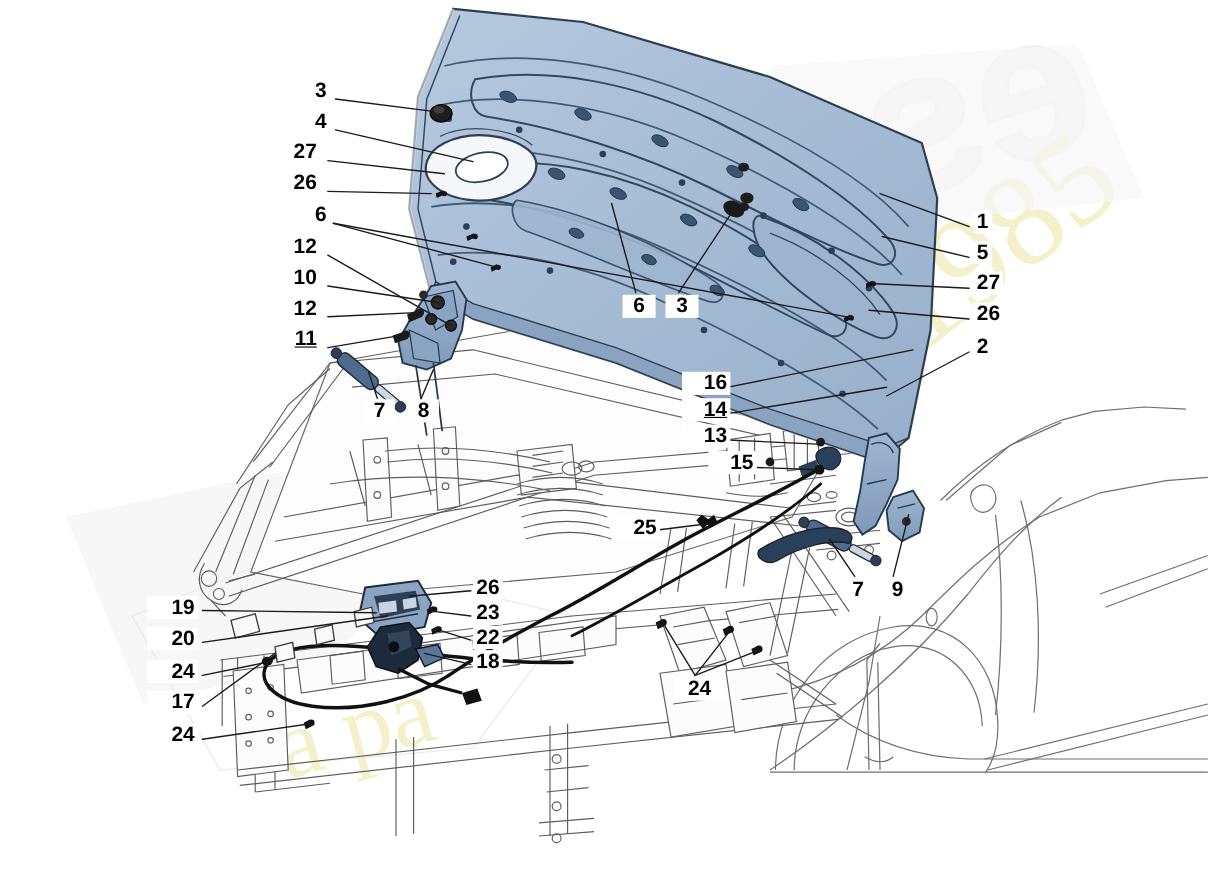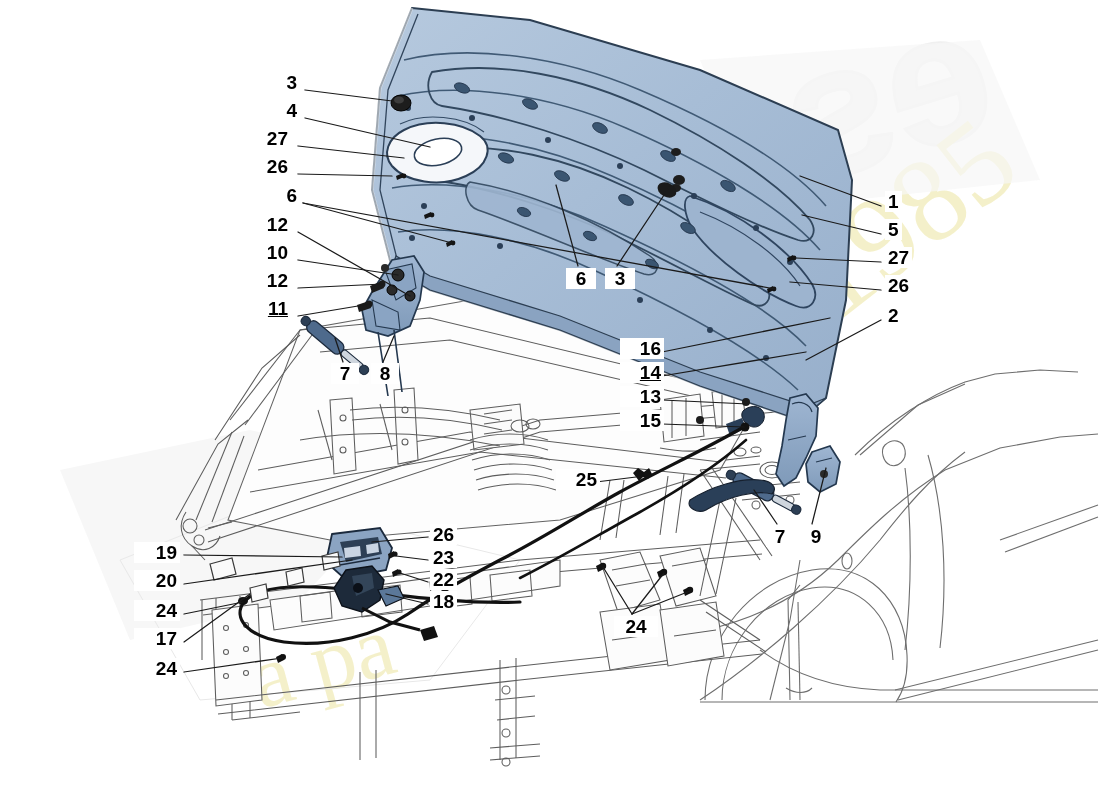--- a/index.html
+++ b/index.html
@@ -506,21 +506,21 @@
 
   <div class="callout" style="left:885px; top:191px;">1</div>
   <div class="callout" style="left:885px; top:219px;">5</div>
   <div class="callout" style="left:885px; top:247px;">27</div>
   <div class="callout" style="left:885px; top:275px;">26</div>
   <div class="callout" style="left:885px; top:305px;">2</div>
 
   <div class="callout ta-r" style="left:620px; top:338px; width:38px;">16</div>
   <div class="callout ta-r" style="left:620px; top:362px; width:38px;text-decoration:underline;">14</div>
   <div class="callout ta-r" style="left:620px; top:386px; width:38px;">13</div>
-  <div class="callout ta-r" style="left:620px; top:410px; width:38px;">15</div>
+  <div class="callout ta-r" style="left:644px; top:410px; width:38px;">15</div>
 
   <div class="callout ta-r" style="left:556px; top:469px; width:38px;">25</div>
 
   <div class="callout ta-c" style="left:766px; top:526px; width:22px;">7</div>
   <div class="callout ta-c" style="left:802px; top:526px; width:22px;">9</div>
 
   <div class="callout" style="left:430px; top:524px;">26</div>
   <div class="callout" style="left:430px; top:547px;">23</div>
   <div class="callout" style="left:430px; top:569px;text-align:center;">22</div>
   <div class="callout" style="left:430px; top:591px;">18</div>

